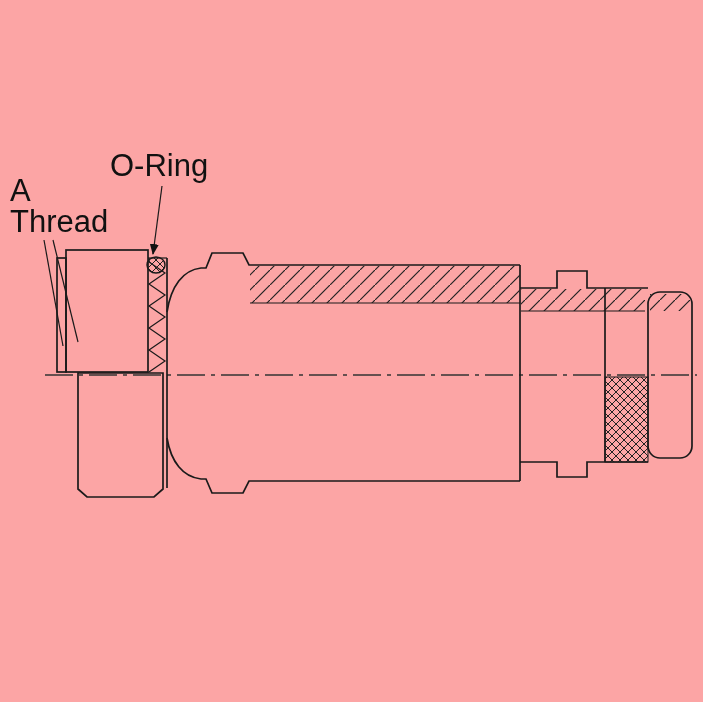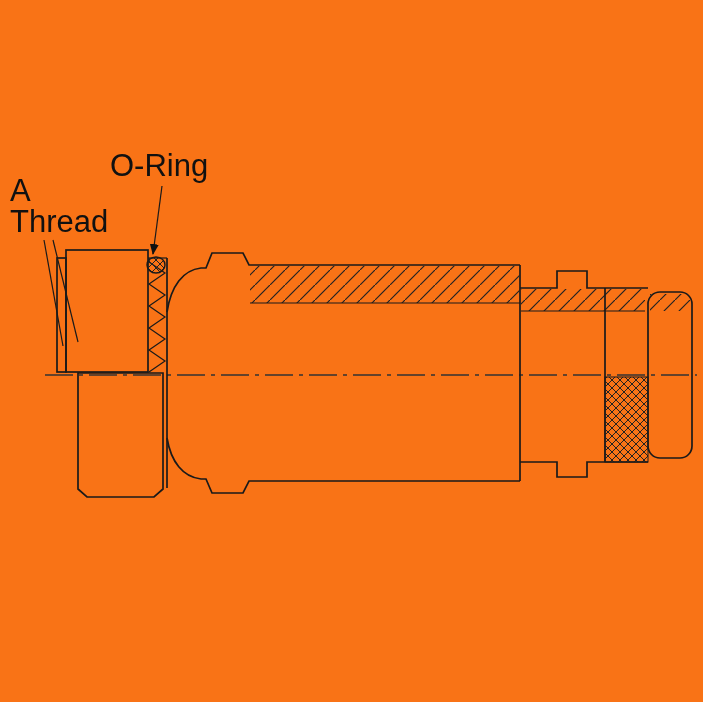--- a/index.html
+++ b/index.html
@@ -1,20 +1,20 @@
 <!DOCTYPE html>
 <html><head>
 <meta charset="utf-8">
 <style>
   html, body { margin: 0; padding: 0; background: #ffffff; }
   .stage {
     position: relative;
     width: 703px;
     height: 702px;
-    background: #f97316;
+    background: #fca5a5;
     overflow: hidden;
     text-decoration: underline;
   }
   svg { display: block; }
   .label-text {
     font-family: "Liberation Sans", sans-serif;
     font-size: 31px;
     fill: #111111;
   }
   .outline { stroke: #1a1a1a; stroke-width: 1.7; fill: none; }

